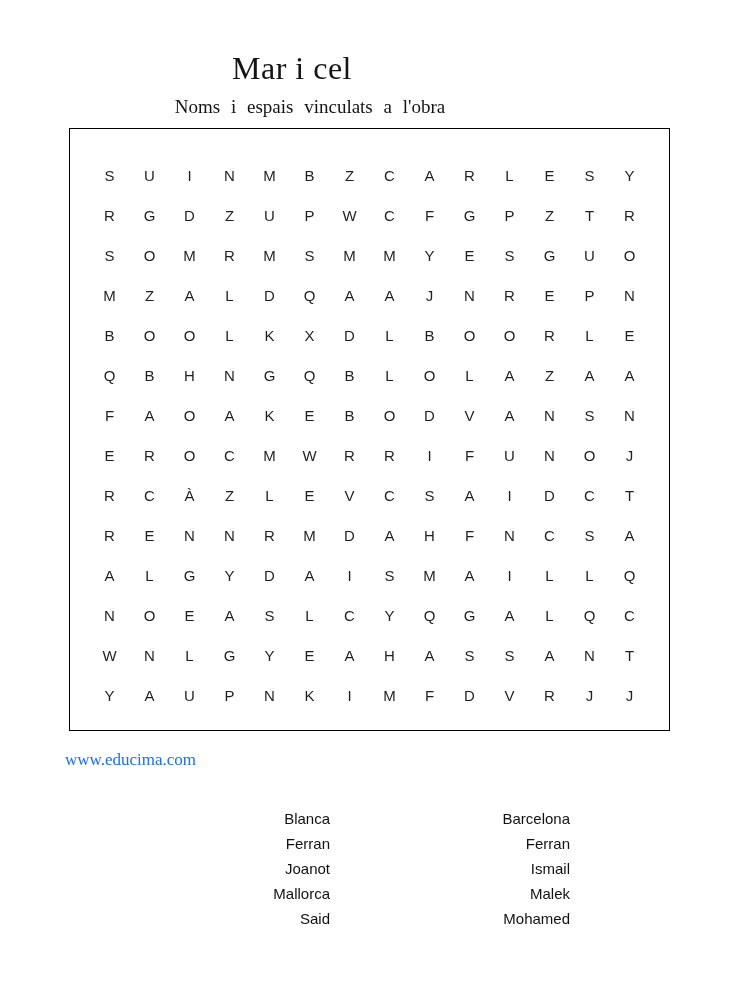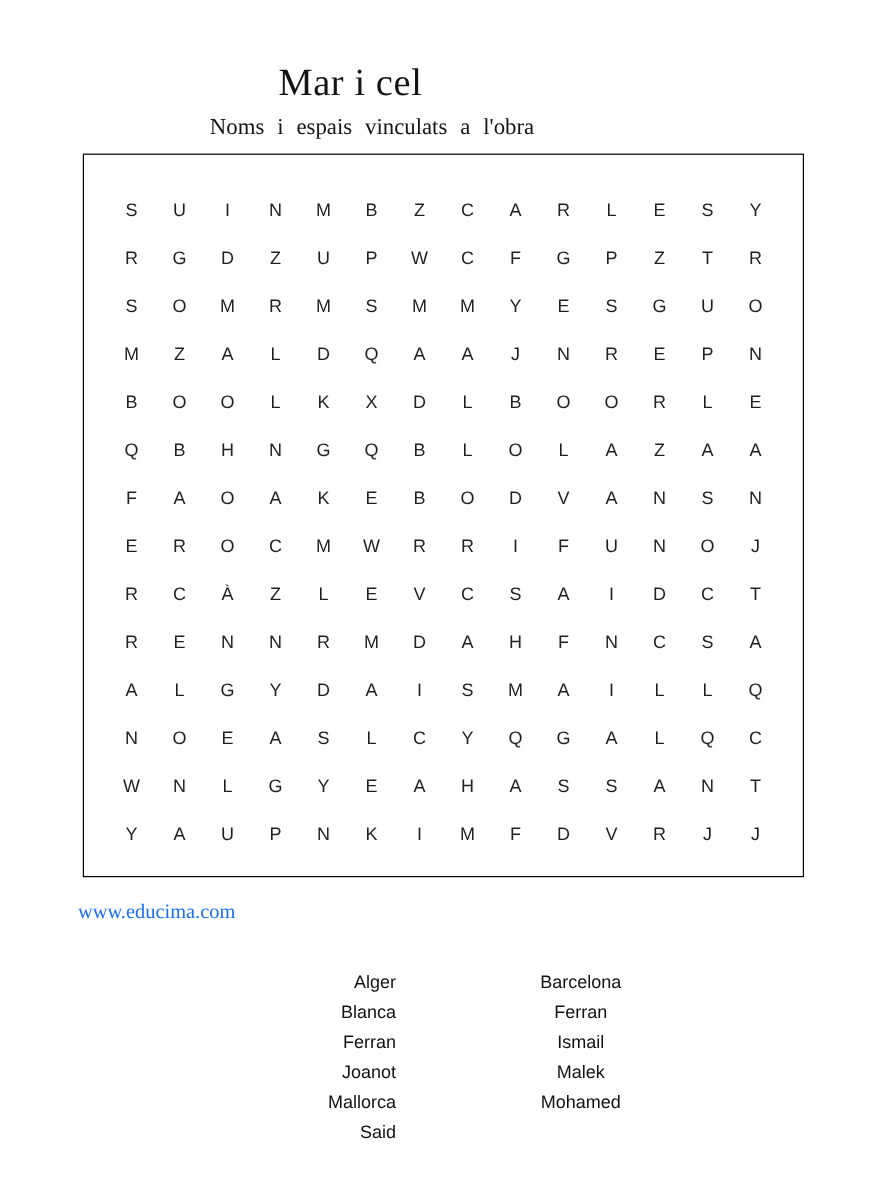--- a/index.html
+++ b/index.html
@@ -80,21 +80,21 @@
     width: 400px;
     display: flex;
   }
   .word-col-left {
     width: 160px;
     text-align: right;
   }
   .word-col-right {
     margin-left: 68px;
     flex: 1;
-    text-align: center;
+    text-align: right;
   }
   .word-list .word {
     font-size: 15px;
     line-height: 25px;
     color: #111111;
     white-space: nowrap;
   }
 </style>
 </head>
 <body>
@@ -301,21 +301,20 @@
       <div class="cell">R</div>
       <div class="cell">J</div>
       <div class="cell">J</div>
     </div>
 </div>
 
 <a class="site-link" style="color: rgb(26, 111, 242);">www.educima.com</a>
 
 <div class="word-list">
   <div class="word-col-left">
-      <div class="word">Alger</div>
       <div class="word">Blanca</div>
       <div class="word">Ferran</div>
       <div class="word">Joanot</div>
       <div class="word">Mallorca</div>
       <div class="word">Said</div>
     </div>
   <div class="word-col-right">
       <div class="word">Barcelona</div>
       <div class="word">Ferran</div>
       <div class="word">Ismail</div>

